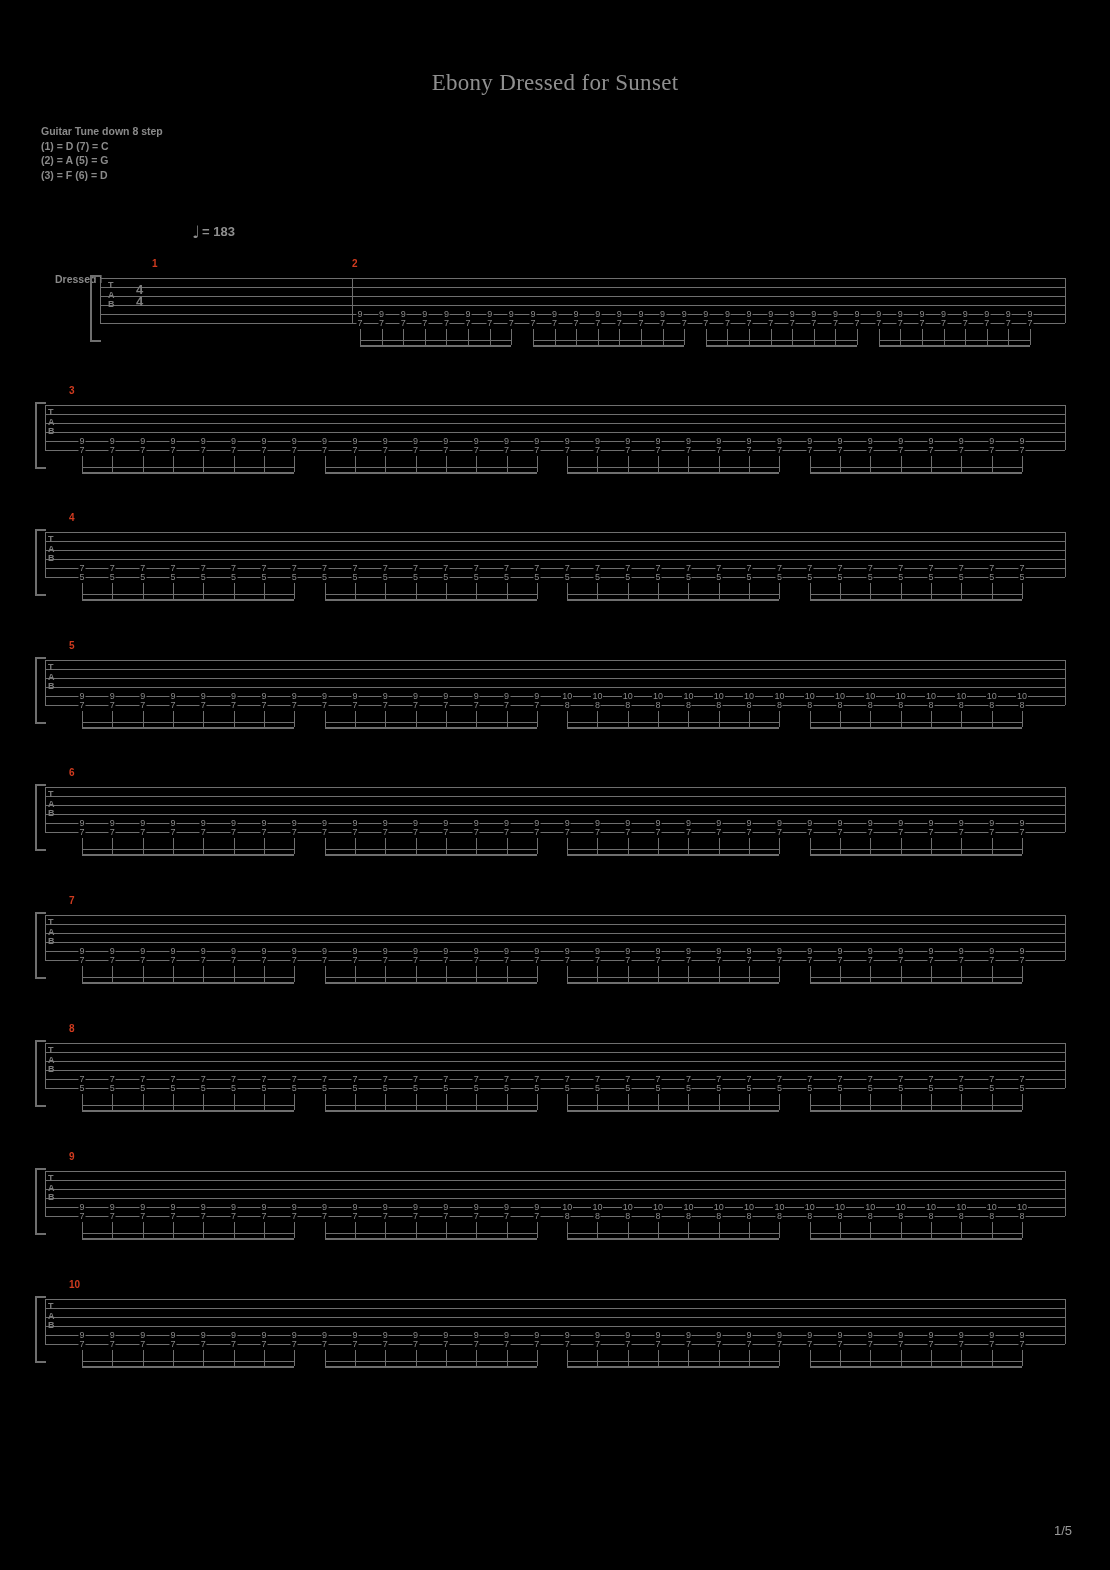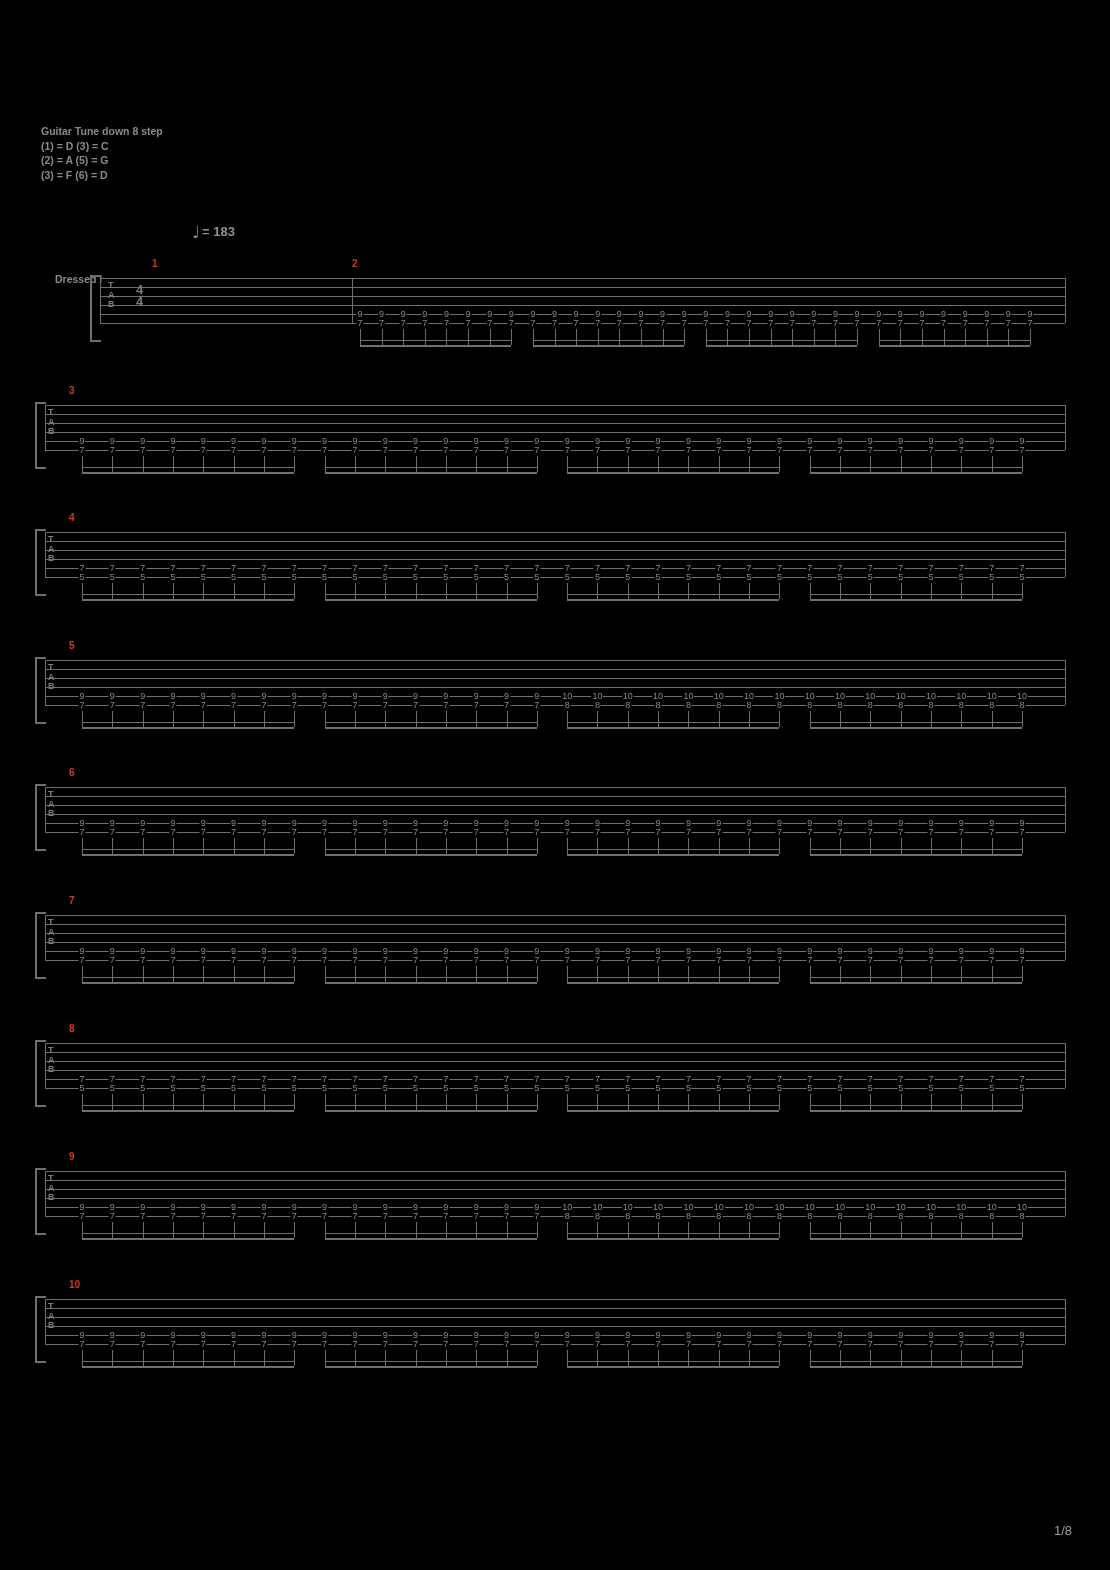--- a/index.html
+++ b/index.html
@@ -132,24 +132,25 @@
     position: absolute;
     height: 2px;
     background: #6f6f6f;
   }
 </style>
 </head>
 <body>
 
 <div class="page">
 
+  <div class="title">Ebony Dressed for Sunset</div>
 
   <div class="tuning">
     <div>Guitar Tune down 8 step</div>
-    <div>(1) = D (3) = C</div>
+    <div>(1) = D (7) = C</div>
     <div>(2) = A (5) = G</div>
     <div>(3) = F (6) = D</div>
   </div>
 
   <div class="tempo">
     <span class="note">♩</span><span>= 183</span>
   </div>
 
   <div class="instrument-label">Dressed I</div>
 
@@ -1244,14 +1245,14 @@
         <div class="beam" style="left: 82px; width: 212.258px; top: 82px; height: 1px;"></div>
         <div class="beam" style="left: 324.581px; width: 212.258px; top: 87px;"></div>
         <div class="beam" style="left: 324.581px; width: 212.258px; top: 82px; height: 1px;"></div>
         <div class="beam" style="left: 567.161px; width: 212.258px; top: 87px;"></div>
         <div class="beam" style="left: 567.161px; width: 212.258px; top: 82px; height: 1px;"></div>
         <div class="beam" style="left: 809.742px; width: 212.258px; top: 87px;"></div>
         <div class="beam" style="left: 809.742px; width: 212.258px; top: 82px; height: 1px;"></div>
       </div>
     </div>
 
-  <div class="page-num">1/8</div>
+  <div class="page-num">1/5</div>
 </div>
 
 </body></html>

